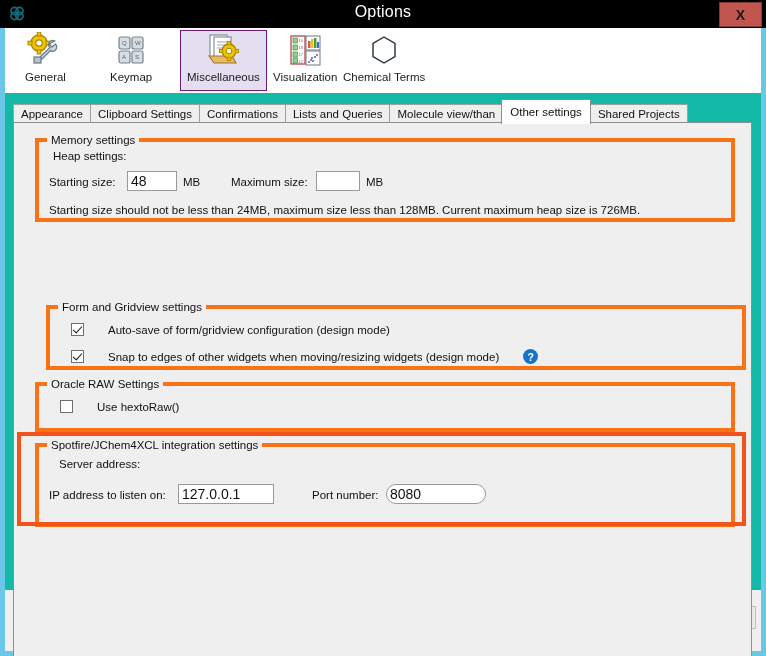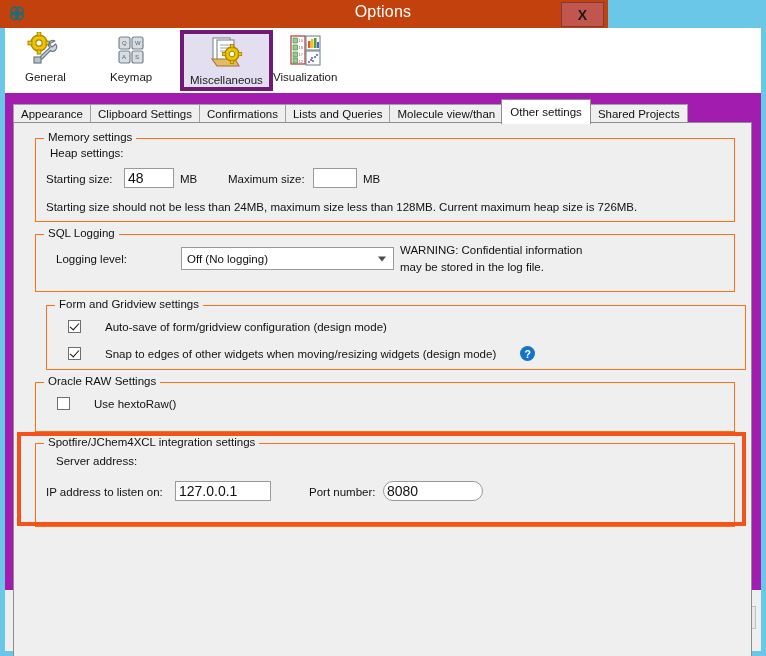--- a/index.html
+++ b/index.html
@@ -11,22 +11,22 @@
   }
   .window {
     position: relative;
     width: 766px; height: 656px;
     background: #6ac7e8;
     box-sizing: border-box;
   }
   
   .titlebar {
     position: absolute; left: 0; top: 0;
-    width: 608px; height: 28px;
-    background: #c2410c;
+    width: 766px; height: 28px;
+    background: #000000;
   }
   .win-icon {
     position: absolute; left: 7px; top: 4px;
     width: 20px; height: 20px;
   }
   .title-text {
     position: absolute; left: 0; top: 3px;
     width: 766px; text-align: center;
     font-size: 16px; color: #ffffff;
     font-family: "Liberation Sans", sans-serif;
@@ -55,34 +55,34 @@
     position: absolute; top: 2px;
     height: 61px;
     display: flex; flex-direction: column;
     align-items: center; justify-content: flex-start;
     padding: 2px 6px 0 6px;
     box-sizing: border-box;
     cursor: pointer;
   }
   .tool-item.selected {
     background: #e3dff0;
-    border: 4px solid #701a75;
+    border: 1px solid #701a75;
     padding-top: 1px;
   }
   .tool-ico { width: 38px; height: 38px; display:block; }
   .tool-label {
     font-size: 11.5px; color: #1a1a1a;
     margin-top: 1px; white-space: nowrap;
     font-family: "Liberation Sans", sans-serif;
   }
   
   .tabstrip {
     position: absolute; left: 5px; top: 93px;
     width: 756px; height: 497px;
-    background: #a21caf;
+    background: #14b8a6;
     box-sizing: border-box;
   }
   .tabs {
     position: absolute; left: 8px; top: 9px;
     height: 21px;
     display: flex; align-items: flex-end;
   }
   .tab {
     height: 19px;
     padding: 0 7px;
@@ -109,21 +109,21 @@
     position: absolute; left: 8px; top: 29px;
     width: 739px; height: 557px;
     background: #efefef;
     border: 1px solid #8d8d8d;
     box-sizing: border-box;
     z-index: 1;
   }
   
   .group {
     position: absolute;
-    border: 1px solid #f97316;
+    border: 4px solid #f97316;
     box-sizing: border-box;
   }
   .group-title {
     position: absolute; left: 8px; top: -8px;
     background: #efefef;
     padding: 0 4px;
     font-size: 11.5px; color: #111;
     white-space: nowrap;
     font-family: "Liberation Sans", sans-serif;
   }
@@ -356,20 +356,28 @@
             <circle cx="27" cy="29" r=".9"></circle>
               <circle cx="29" cy="25" r=".9"></circle>
             <circle cx="31" cy="23" r=".9"></circle>
               <circle cx="26" cy="26" r=".9"></circle>
           </g>
         </svg>
       </span>
       <span class="tool-label">Visualization</span>
     </div>
 
+    <div class="tool-item" style="left:332px;">
+      <span class="tool-ico">
+        <svg width="38" height="38" viewBox="0 0 38 38">
+          <polygon points="19,5 30,11.5 30,24.5 19,31 8,24.5 8,11.5" fill="none" stroke="#22303c" stroke-width="1.4"></polygon>
+        </svg>
+      </span>
+      <span class="tool-label">Chemical Terms</span>
+    </div>
   </div>
 
   <div class="tabstrip">
 
     <div class="tabs">
       <div class="tab">Appearance</div>
       <div class="tab">Clipboard Settings</div>
       <div class="tab">Confirmations</div>
       <div class="tab">Lists and Queries</div>
       <div class="tab">Molecule view/than</div>
@@ -384,30 +392,20 @@
         <span class="lbl" style="left:14px; top:8px;">Heap settings:</span>
         <span class="lbl" style="left:10px; top:34px;">Starting size:</span>
         <div class="txtbox" style="left:88px; top:29px; width:50px; height:20px;">48</div>
         <span class="lbl" style="left:144px; top:34px;">MB</span>
         <span class="lbl" style="left:192px; top:34px;">Maximum size:</span>
         <div class="txtbox" style="left:277px; top:29px; width:44px; height:20px;"></div>
         <span class="lbl" style="left:327px; top:34px;">MB</span>
         <span class="lbl" style="left:10px; top:62px;">Starting size should not be less than 24MB, maximum size less than 128MB. Current maximum heap size is 726MB.</span>
       </div>
 
-      <div class="group" style="left:21px; top:111px; width:700px; height:58px;">
-        <span class="group-title">SQL Logging</span>
-        <span class="lbl" style="left:20px; top:18px;">Logging level:</span>
-        <div class="combo" style="left:145px; top:12px; width:213px; height:23px;">
-          <span>Off (No logging)</span>
-          <span class="caret"></span>
-        </div>
-        <span class="lbl" style="left:364px; top:9px;">WARNING: Confidential information</span>
-        <span class="lbl" style="left:364px; top:26px;">may be stored in the log file.</span>
-      </div>
 
       <div class="group" style="left:32px; top:182px; width:700px; height:65px;">
         <span class="group-title">Form and Gridview settings</span>
         <div class="chkrow" style="left:21px; top:14px;">
           <span class="chk checked"></span>
           <span class="chk-label">Auto-save of form/gridview configuration (design mode)</span>
         </div>
         <div class="chkrow" style="left:21px; top:40px;">
           <span class="chk checked"></span>
           <span class="chk-label">Snap to edges of other widgets when moving/resizing widgets (design mode)</span>

